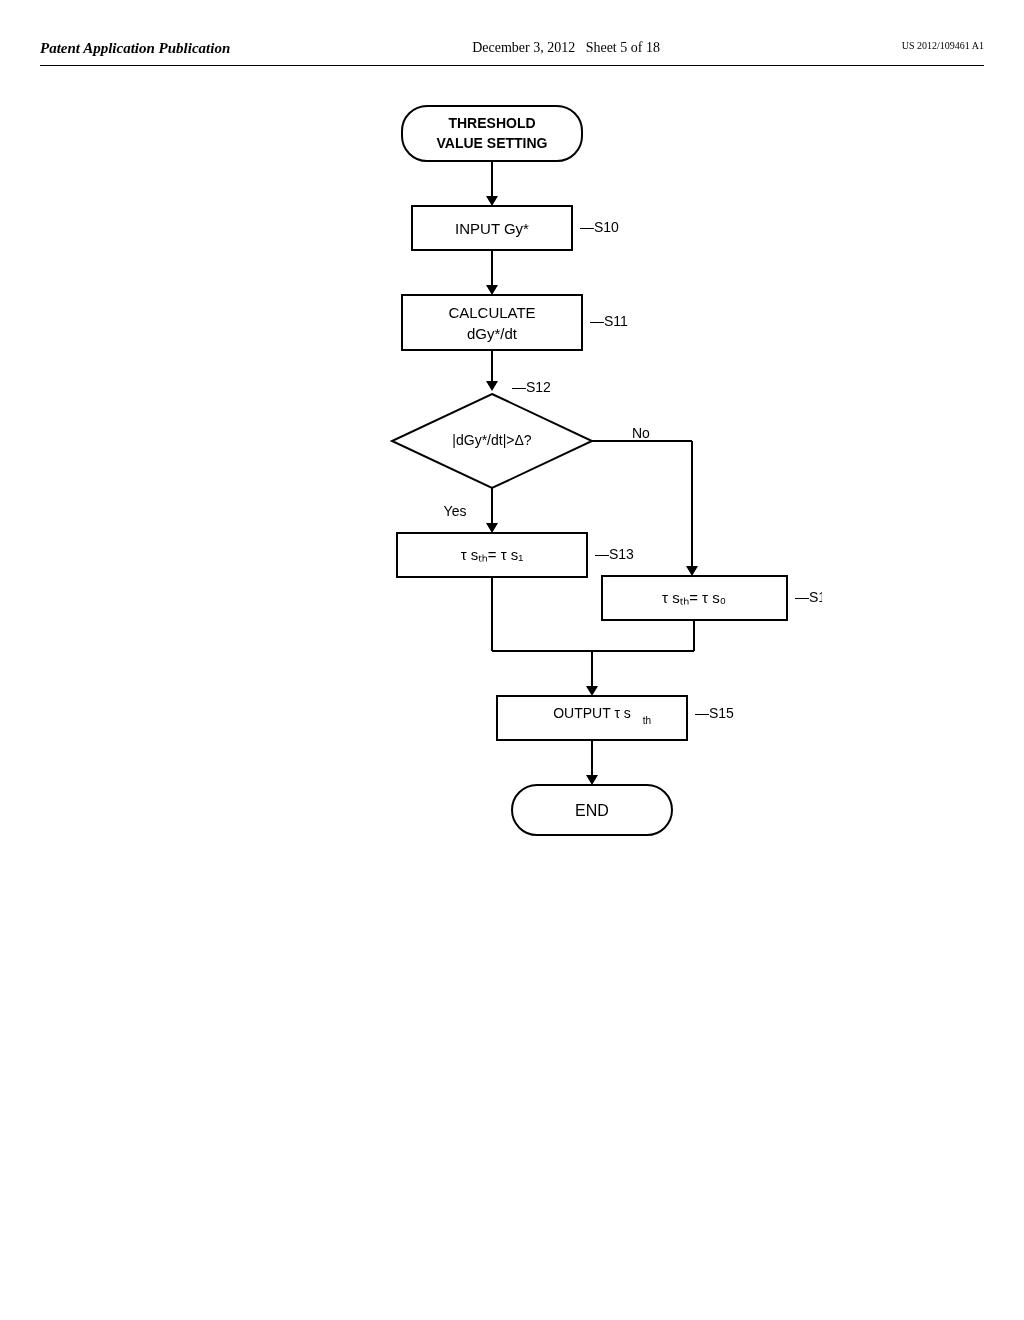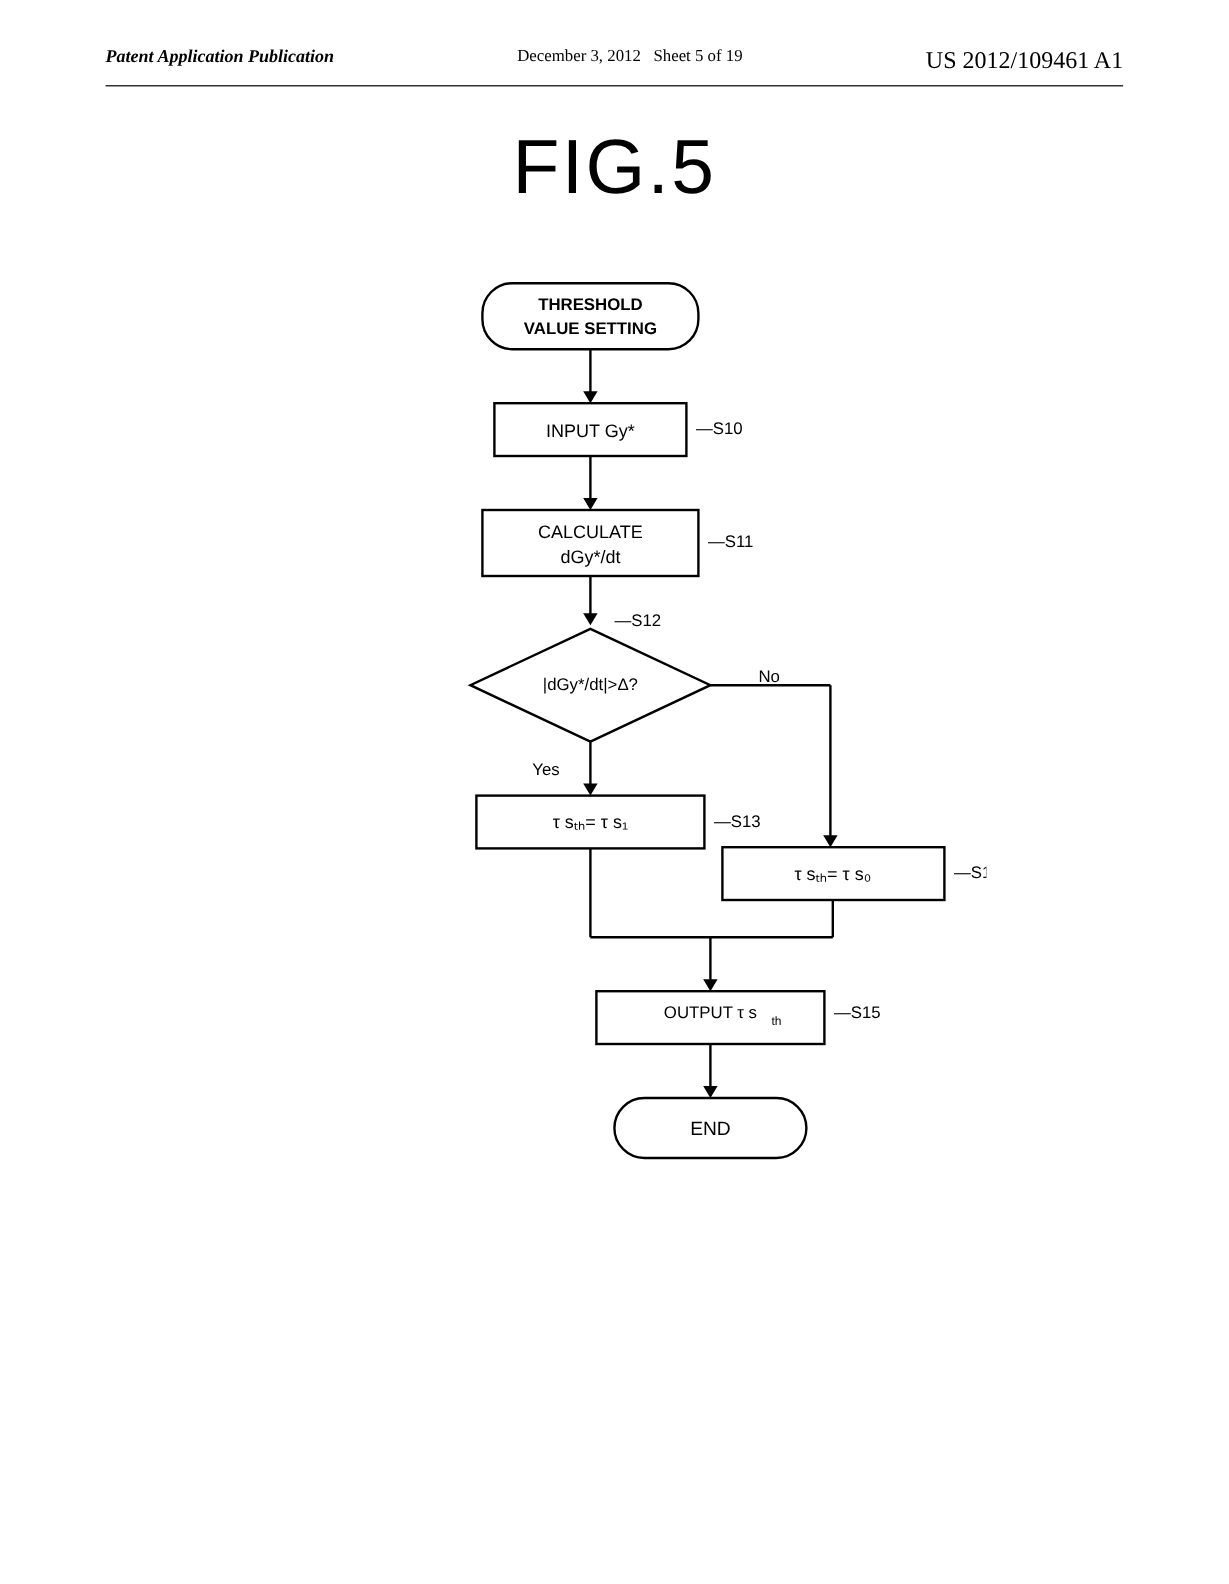--- a/index.html
+++ b/index.html
@@ -8,42 +8,42 @@
       font-family: 'Times New Roman', Times, serif;
       width: 1024px;
       min-height: 1320px;
       position: relative;
       overflow-x: hidden;
     }
     .page {
       width: 1024px;
       min-height: 1320px;
       background: #fff;
-      padding: 40px 88px;
+      padding: 40px 40px;
       position: relative;
     }
     .header {
       display: flex;
       justify-content: space-between;
       align-items: flex-start;
       border-bottom: 1px solid #000;
       padding-bottom: 8px;
       margin-bottom: 30px;
     }
     .header-left {
       font-size: 15px;
       font-weight: bold;
       font-style: italic;
     }
     .header-center {
       font-size: 14px;
       text-align: center;
     }
     .header-right {
-      font-size: 20px;
+      font-size: 10px;
       text-align: center;
     }
     .fig-title {
       text-align: center;
       font-size: 64px;
       font-weight: normal;
       letter-spacing: 2px;
       margin: 20px 0 50px 0;
       font-family: Arial, sans-serif;
     }
@@ -57,28 +57,27 @@
 </head>
 <body>
 
 <div class="page">
   <div class="header">
     <div class="header-left">
       <span>Patent Application Publication</span>
     </div>
     <div class="header-center">
       <span>December 3, 2012</span>&nbsp;&nbsp;
-      <span>Sheet 5 of 19</span>
+      <span>Sheet 5 of 18</span>
     </div>
     <div class="header-right">
       <span>US 2012/109461 A1</span>
     </div>
   </div>
 
-  <div class="fig-title">FIG.5</div>
 
   <svg class="flowchart-svg" width="620" height="1000" viewBox="0 0 620 1000">
 
     <rect x="200" y="10" width="180" height="55" rx="25" ry="25" fill="white" stroke="black" stroke-width="2"></rect>
     <text x="290" y="32" text-anchor="middle" font-family="Arial,sans-serif" font-size="14" font-weight="bold">THRESHOLD</text>
     <text x="290" y="52" text-anchor="middle" font-family="Arial,sans-serif" font-size="14" font-weight="bold">VALUE SETTING</text>
 
     <line x1="290" y1="65" x2="290" y2="105" stroke="black" stroke-width="2"></line>
     <polygon points="284,100 296,100 290,110" fill="black"></polygon>
 

